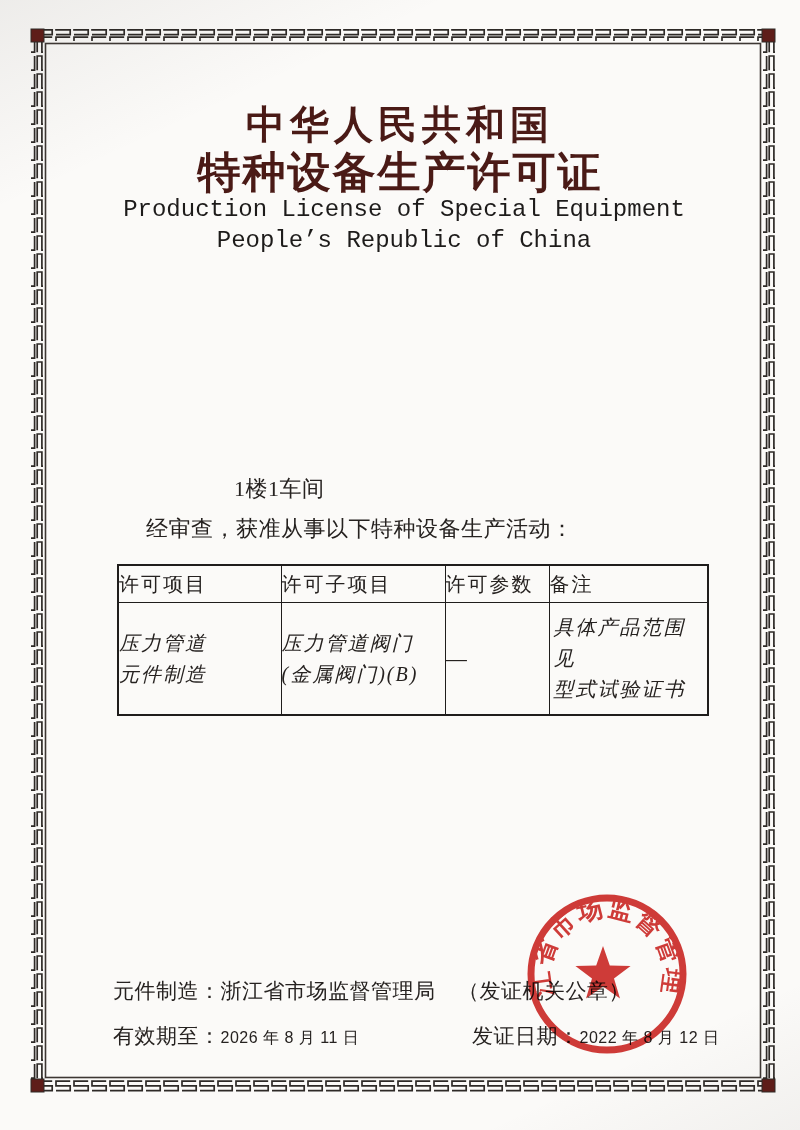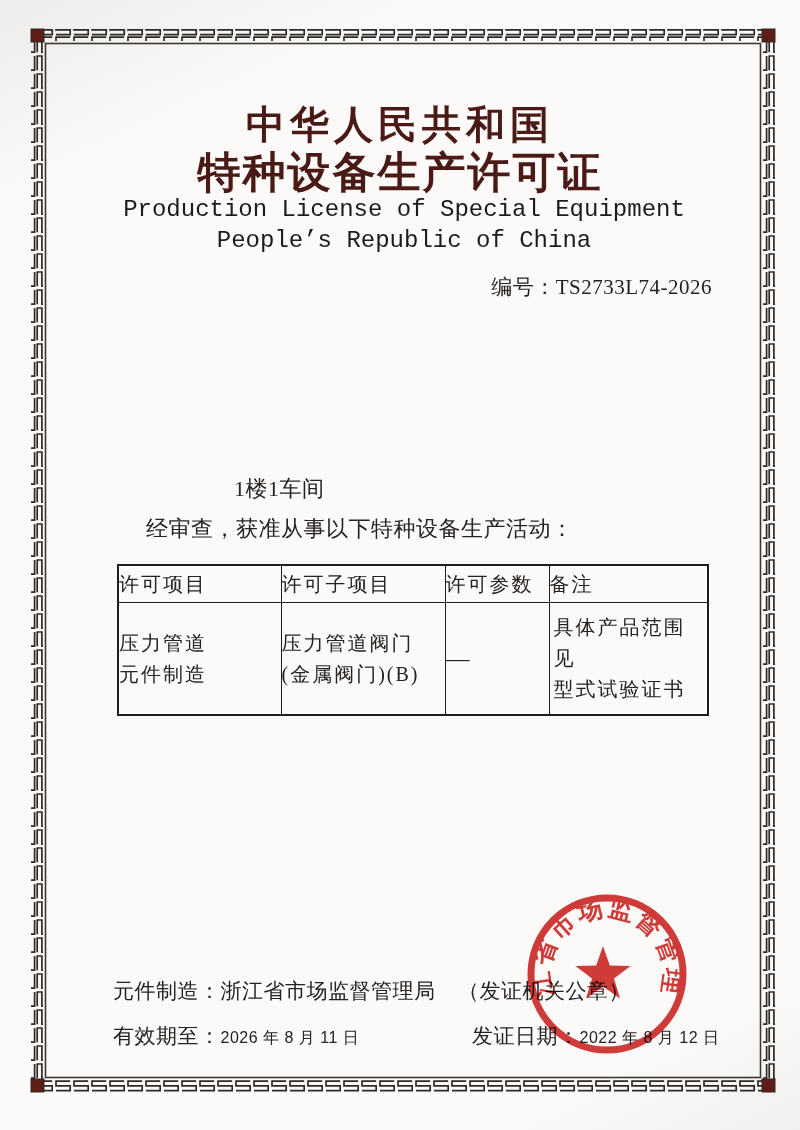--- a/index.html
+++ b/index.html
@@ -53,21 +53,21 @@
     border-collapse:collapse; table-layout:fixed;
     font-size:20px;
   }
   table#scope th, table#scope td{
     border:1.6px solid #1f1d1c;
     text-align:left; vertical-align:middle;
     font-weight:normal; letter-spacing:2px;
   }
   table#scope{ border:2.5px solid #1f1d1c; }
   table#scope tr.hdr{ height:34px; }
-  table#scope tr.body{ height:101px; }
+  table#scope tr.body{ height:101px;font-style:italic; }
   .pre{ white-space:pre-line; line-height:1.55; }
   td.remark{ text-align:left; padding-left:4px; letter-spacing:1.5px;border-radius:14px; }
   td.dash{ font-size:24px; }
 
   .footer-row{ position:absolute; font-size:21px; white-space:nowrap; letter-spacing:.5px; }
   #issuer{ left:113px; top:977px; }
   #seal-note{ left:458px; top:977px; }
   #valid-until{ left:113px; top:1022px; }
   #issue-date{ left:472px; top:1022px; }
   .datey{ font-family:"Liberation Sans","DejaVu Sans",sans-serif; font-size:16px; }
@@ -107,23 +107,20 @@
       <rect x="31" y="1079" width="13" height="13" fill="#5e1d19" stroke="#2e2a27" stroke-width="1"></rect>
       <rect x="762" y="1079" width="13" height="13" fill="#5e1d19" stroke="#2e2a27" stroke-width="1"></rect>
     </g>
   </svg>
 
   <div id="title-cn-2" class="title-cn">特种设备生产许可证</div>
   <div id="title-cn-1" class="title-cn">中华人民共和国</div>
   <div id="title-en-1" class="title-en">Production License of Special Equipment</div>
   <div id="title-en-2" class="title-en">People’s Republic of China</div>
 
-  <div id="serial">
-    <span>编号：</span><span>TS2733L74-2026</span>
-  </div>
 
   <div id="row-mfg2" class="field-row">1楼1车间</div>
   <div id="statement" class="field-row">经审查，获准从事以下特种设备生产活动：</div>
 
   <table id="scope">
     <colgroup>
       <col style="width:163px">
         <col style="width:164px">
         <col style="width:104px">
         <col style="width:159px">

